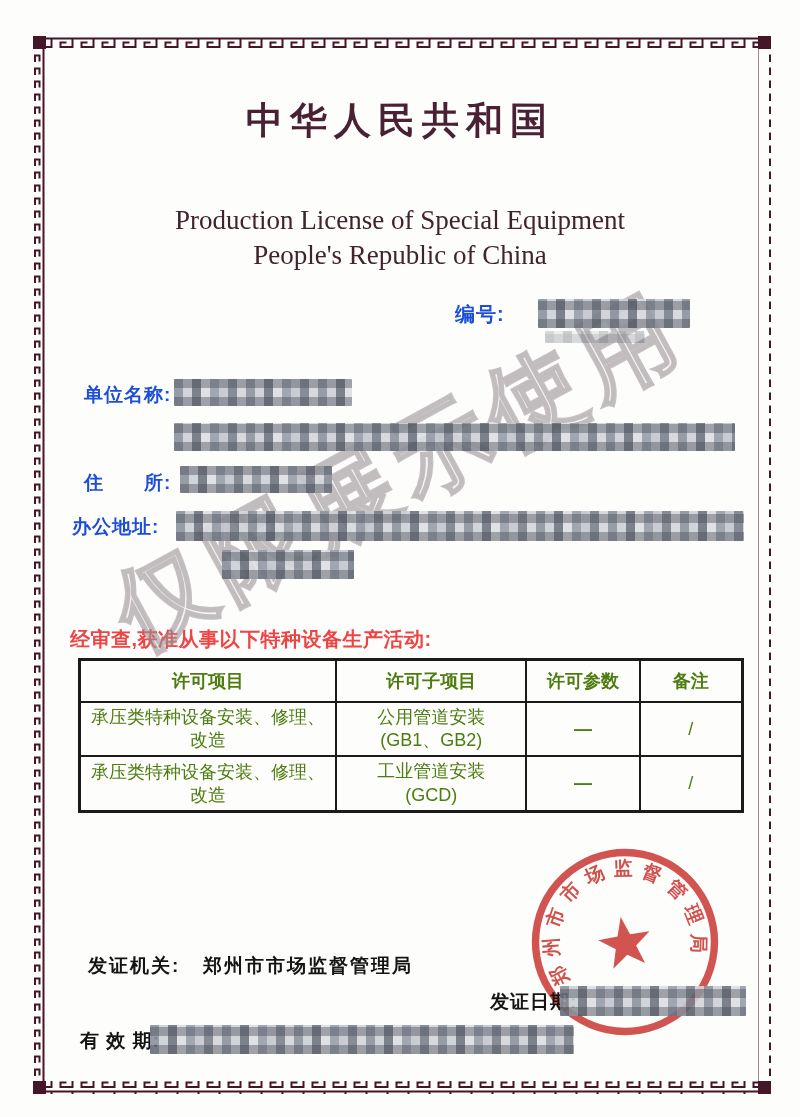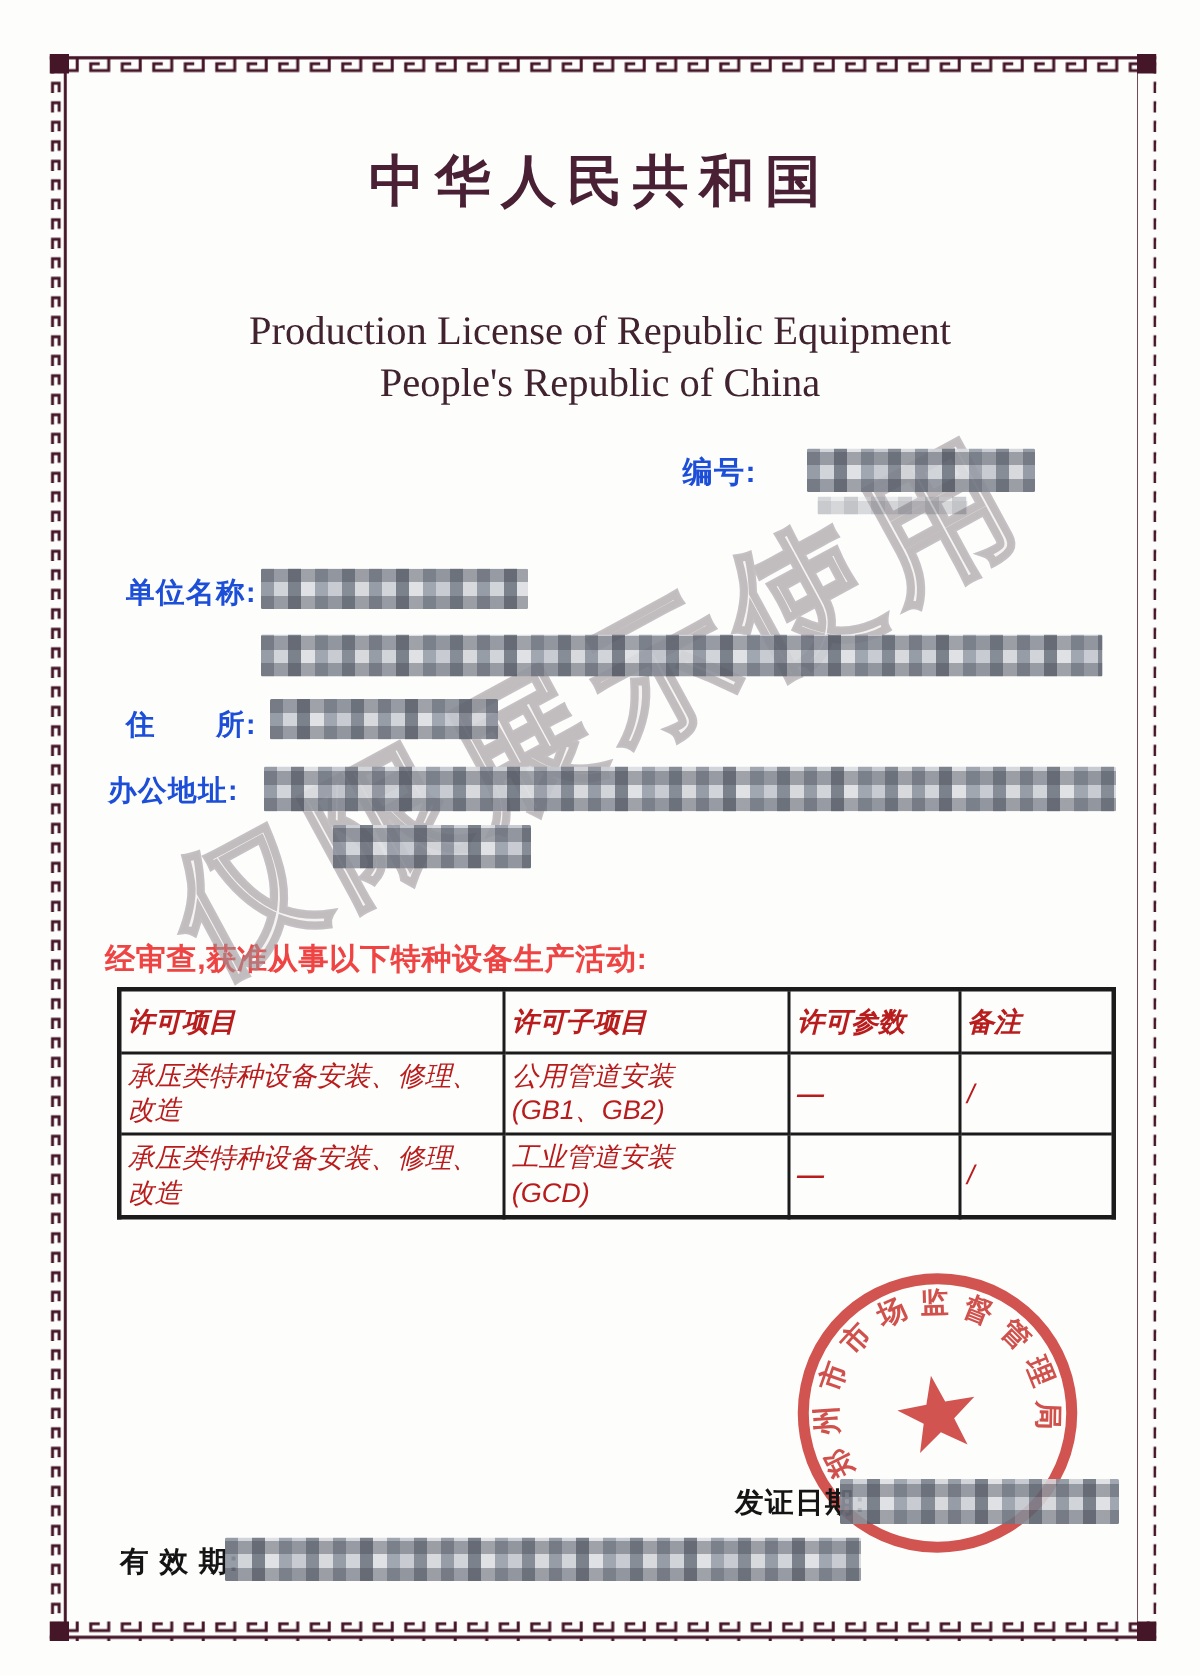--- a/index.html
+++ b/index.html
@@ -55,22 +55,22 @@
     font-family:"Liberation Sans", sans-serif;
   }
 
   
   .license-table {
     position:absolute; left:78px; top:658px; width:666px;
     border-collapse:collapse; table-layout:fixed; z-index:2;
     font-family:"Liberation Sans", sans-serif;
   }
   .license-table th, .license-table td {
-    border:2px solid #1b1b1b; text-align:left; vertical-align:middle;
-    color:#b91c1c; padding:3px 4px; line-height:1.25;font-style:italic;
+    border:2px solid #1b1b1b; text-align:center; vertical-align:middle;
+    color:#4d7c0f; padding:3px 4px; line-height:1.25;
   }
   .license-table { border:3px solid #1b1b1b; }
   .license-table th { font-size:18px; font-weight:700; height:42px; }
   .license-table td { font-size:18px; height:46px; }
   .cell-sub div { line-height:1.3; }
   .cell-dash { font-size:20px; font-weight:700; }
   .cell-slash { font-size:20px; }
 
   
   .issuer-line { left:88px; top:953px; font-size:19px; font-weight:700; color:#141414; letter-spacing:2px; z-index:2;}
@@ -99,21 +99,21 @@
     <rect x="725" y="0" width="13" height="1058" fill="url(#mv)"></rect>
     <rect x="0" y="0" width="13" height="13" fill="#451628"></rect>
     <rect x="725" y="0" width="13" height="13" fill="#451628"></rect>
     <rect x="0" y="1045" width="13" height="13" fill="#451628"></rect>
     <rect x="725" y="1045" width="13" height="13" fill="#451628"></rect>
   </svg>
 
   <div class="abs watermark">仅限展示使用</div>
 
   <div class="abs title-cn t1">中华人民共和国</div>
-  <div class="abs title-en e1">Production License of Republic Equipment</div>
+  <div class="abs title-en e1">Production License of Special Equipment</div>
   <div class="abs title-en e2">People's Republic of China</div>
 
   <div class="abs lbl lbl-no">编号:</div>
   <div class="mosaic" style="left:538px; top:299px; width:152px; height:29px;"></div>
   <div class="mosaic light" style="left:545px; top:331px; width:100px; height:12px;"></div>
 
   <div class="abs lbl lbl-company">单位名称:</div>
   <div class="mosaic" style="left:174px; top:379px; width:178px; height:27px;"></div>
 
   <div class="abs lbl lbl-address">住　　所:</div>
@@ -167,20 +167,25 @@
     <g transform="rotate(-10 95 95)">
       <circle cx="95" cy="95" r="85" fill="none" stroke="#c8322d" stroke-width="7" opacity="0.9"></circle>
       <polygon points="0,-26 6.05,-8.33 24.73,-8.03 9.8,3.18 15.28,21.03 0,10.3 -15.28,21.03 -9.8,3.18 -24.73,-8.03 -6.05,-8.33" transform="translate(95,97)" fill="#c8322d" opacity="0.9"></polygon>
       <path id="sealArc" d="M 37 122 A 64 64 0 1 1 153 122" fill="none"></path>
       <text font-size="18" fill="#c8322d" font-weight="700" opacity="0.92" font-family="Liberation Sans, sans-serif">
         <textPath href="#sealArc" startOffset="0" textLength="250">郑州市市场监督管理局</textPath>
       </text>
     </g>
   </svg>
 
+  <div class="abs issuer-line">
+    <span>发证机关:</span>
+    <span style="display:inline-block;width:8px;"></span>
+    <span>郑州市市场监督管理局</span>
+  </div>
 
   <div class="abs issue-date-label">发证日期:</div>
   <div class="mosaic" style="left:560px; top:986px; width:186px; height:30px;"></div>
 
   <div class="abs validity-label">有 效 期:</div>
   <div class="mosaic" style="left:150px; top:1025px; width:424px; height:29px;"></div>
 
 </div>
 
 </body></html>

